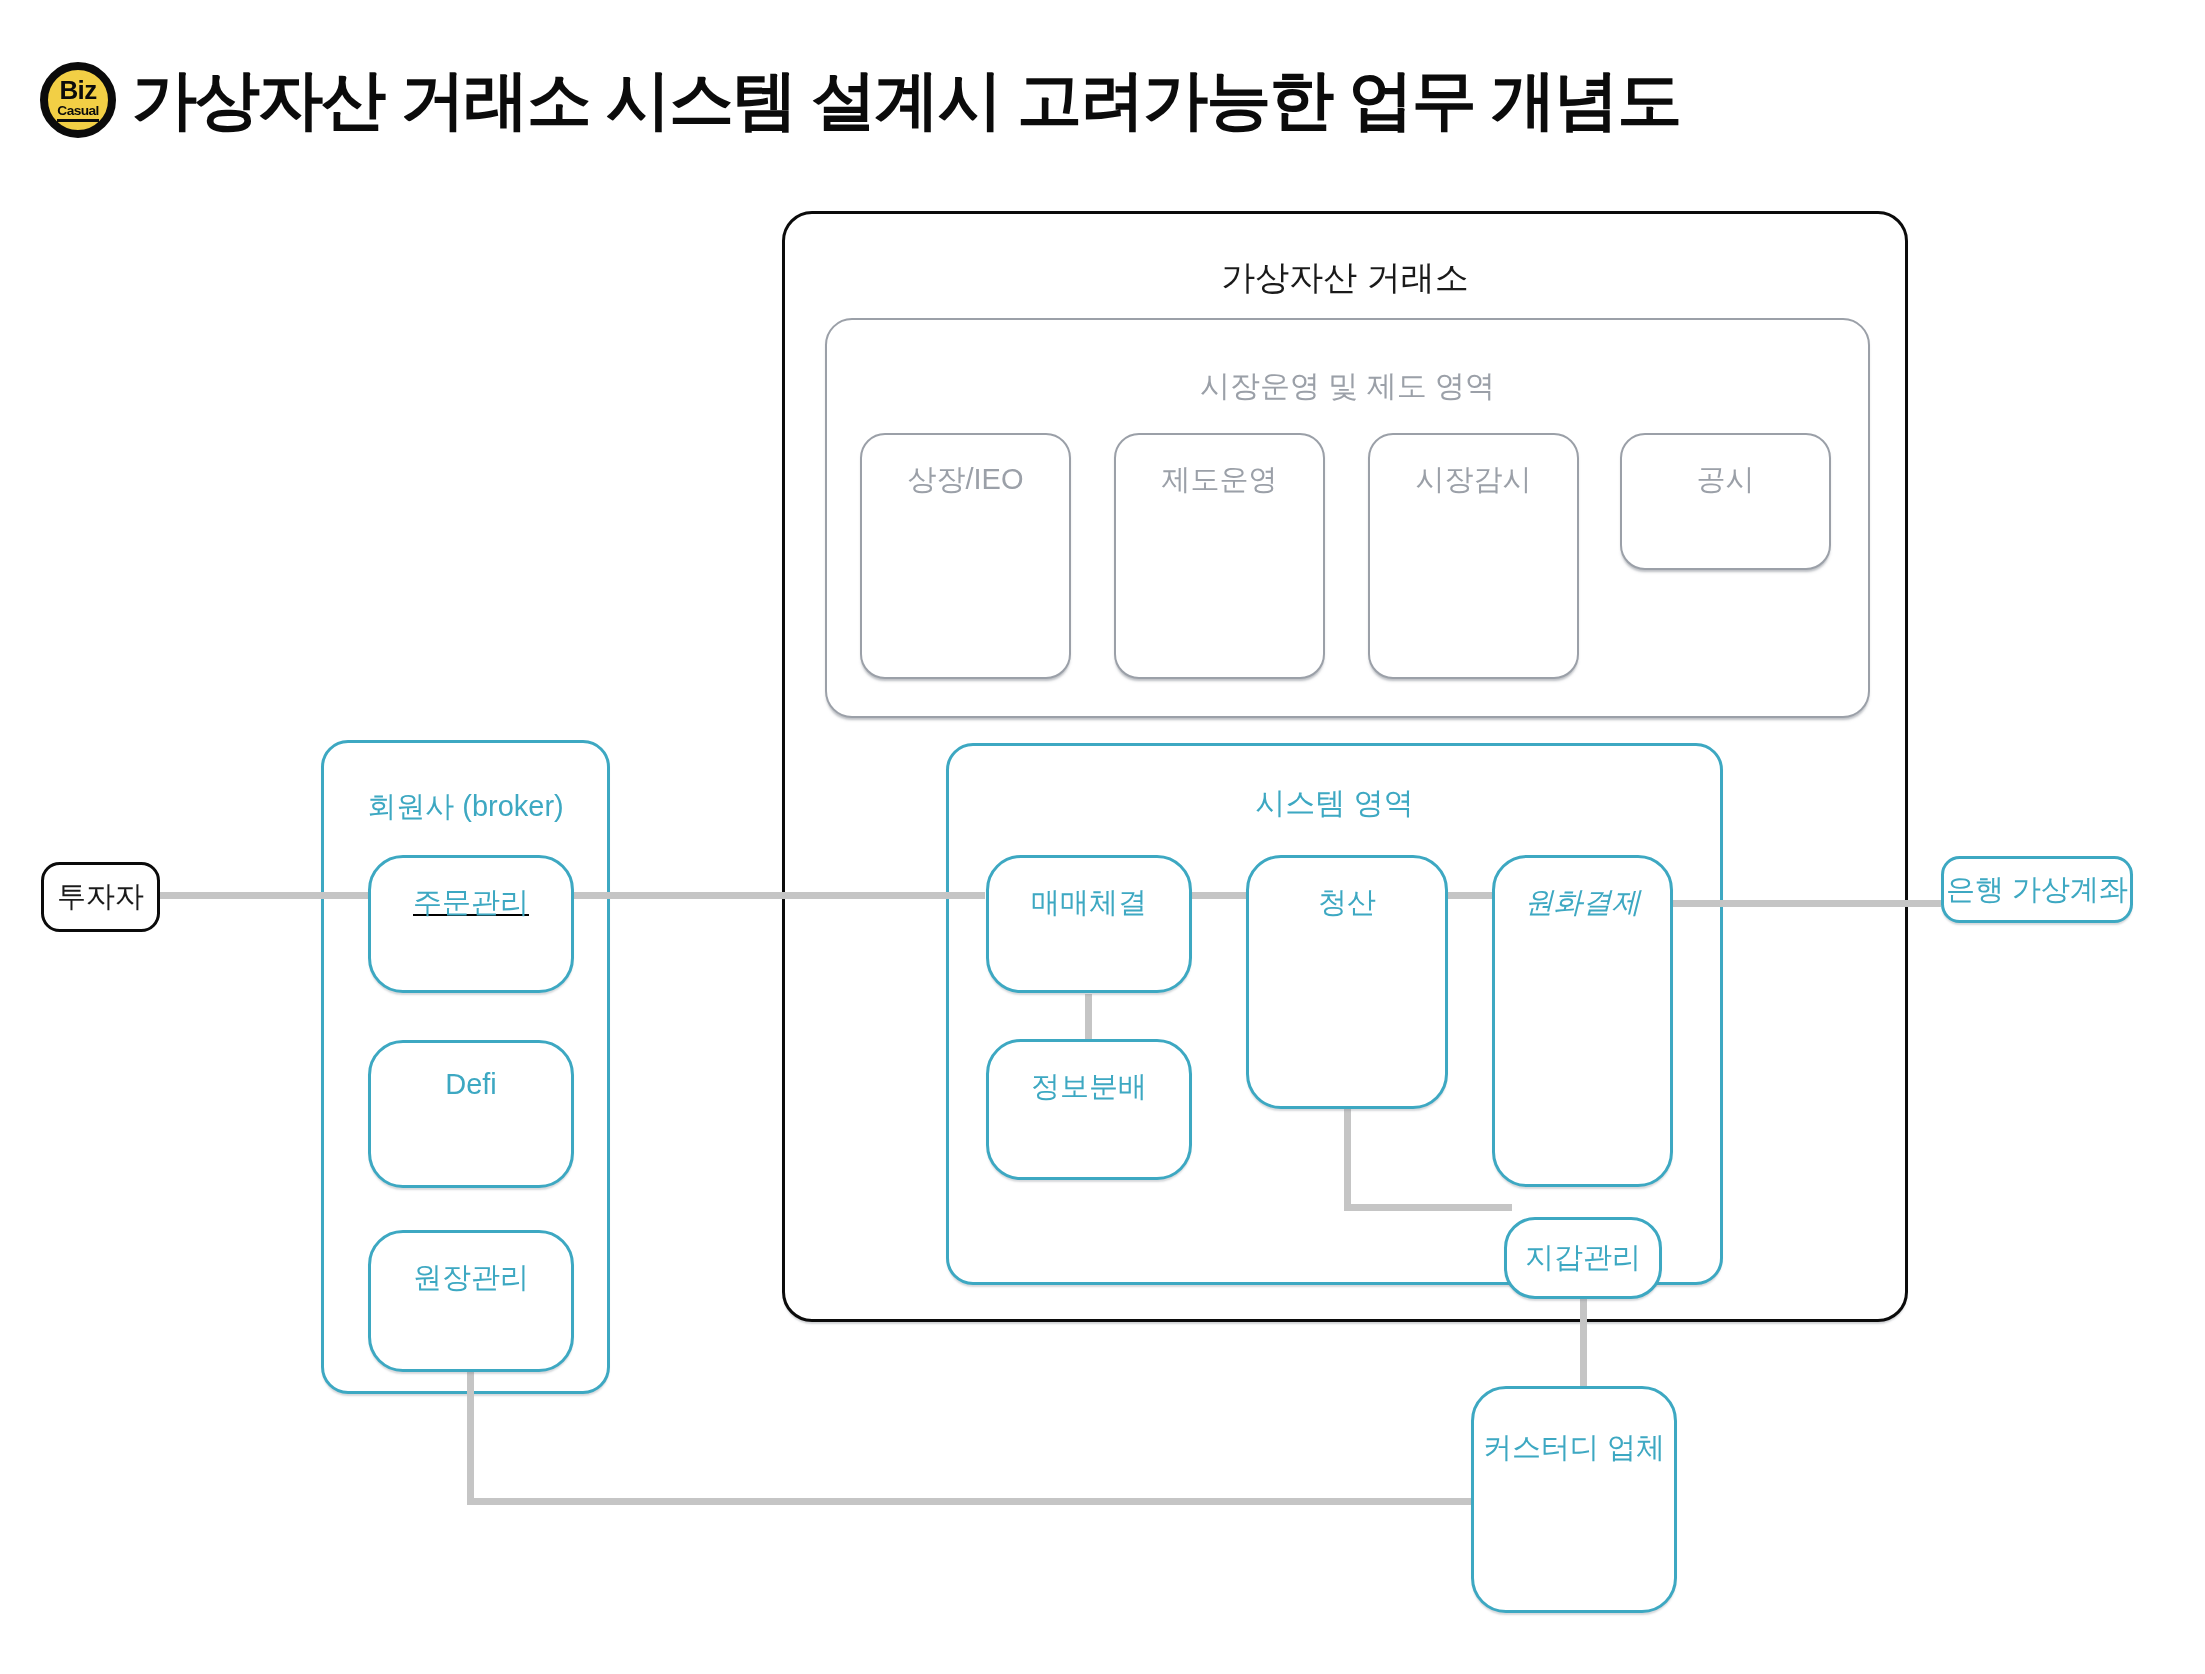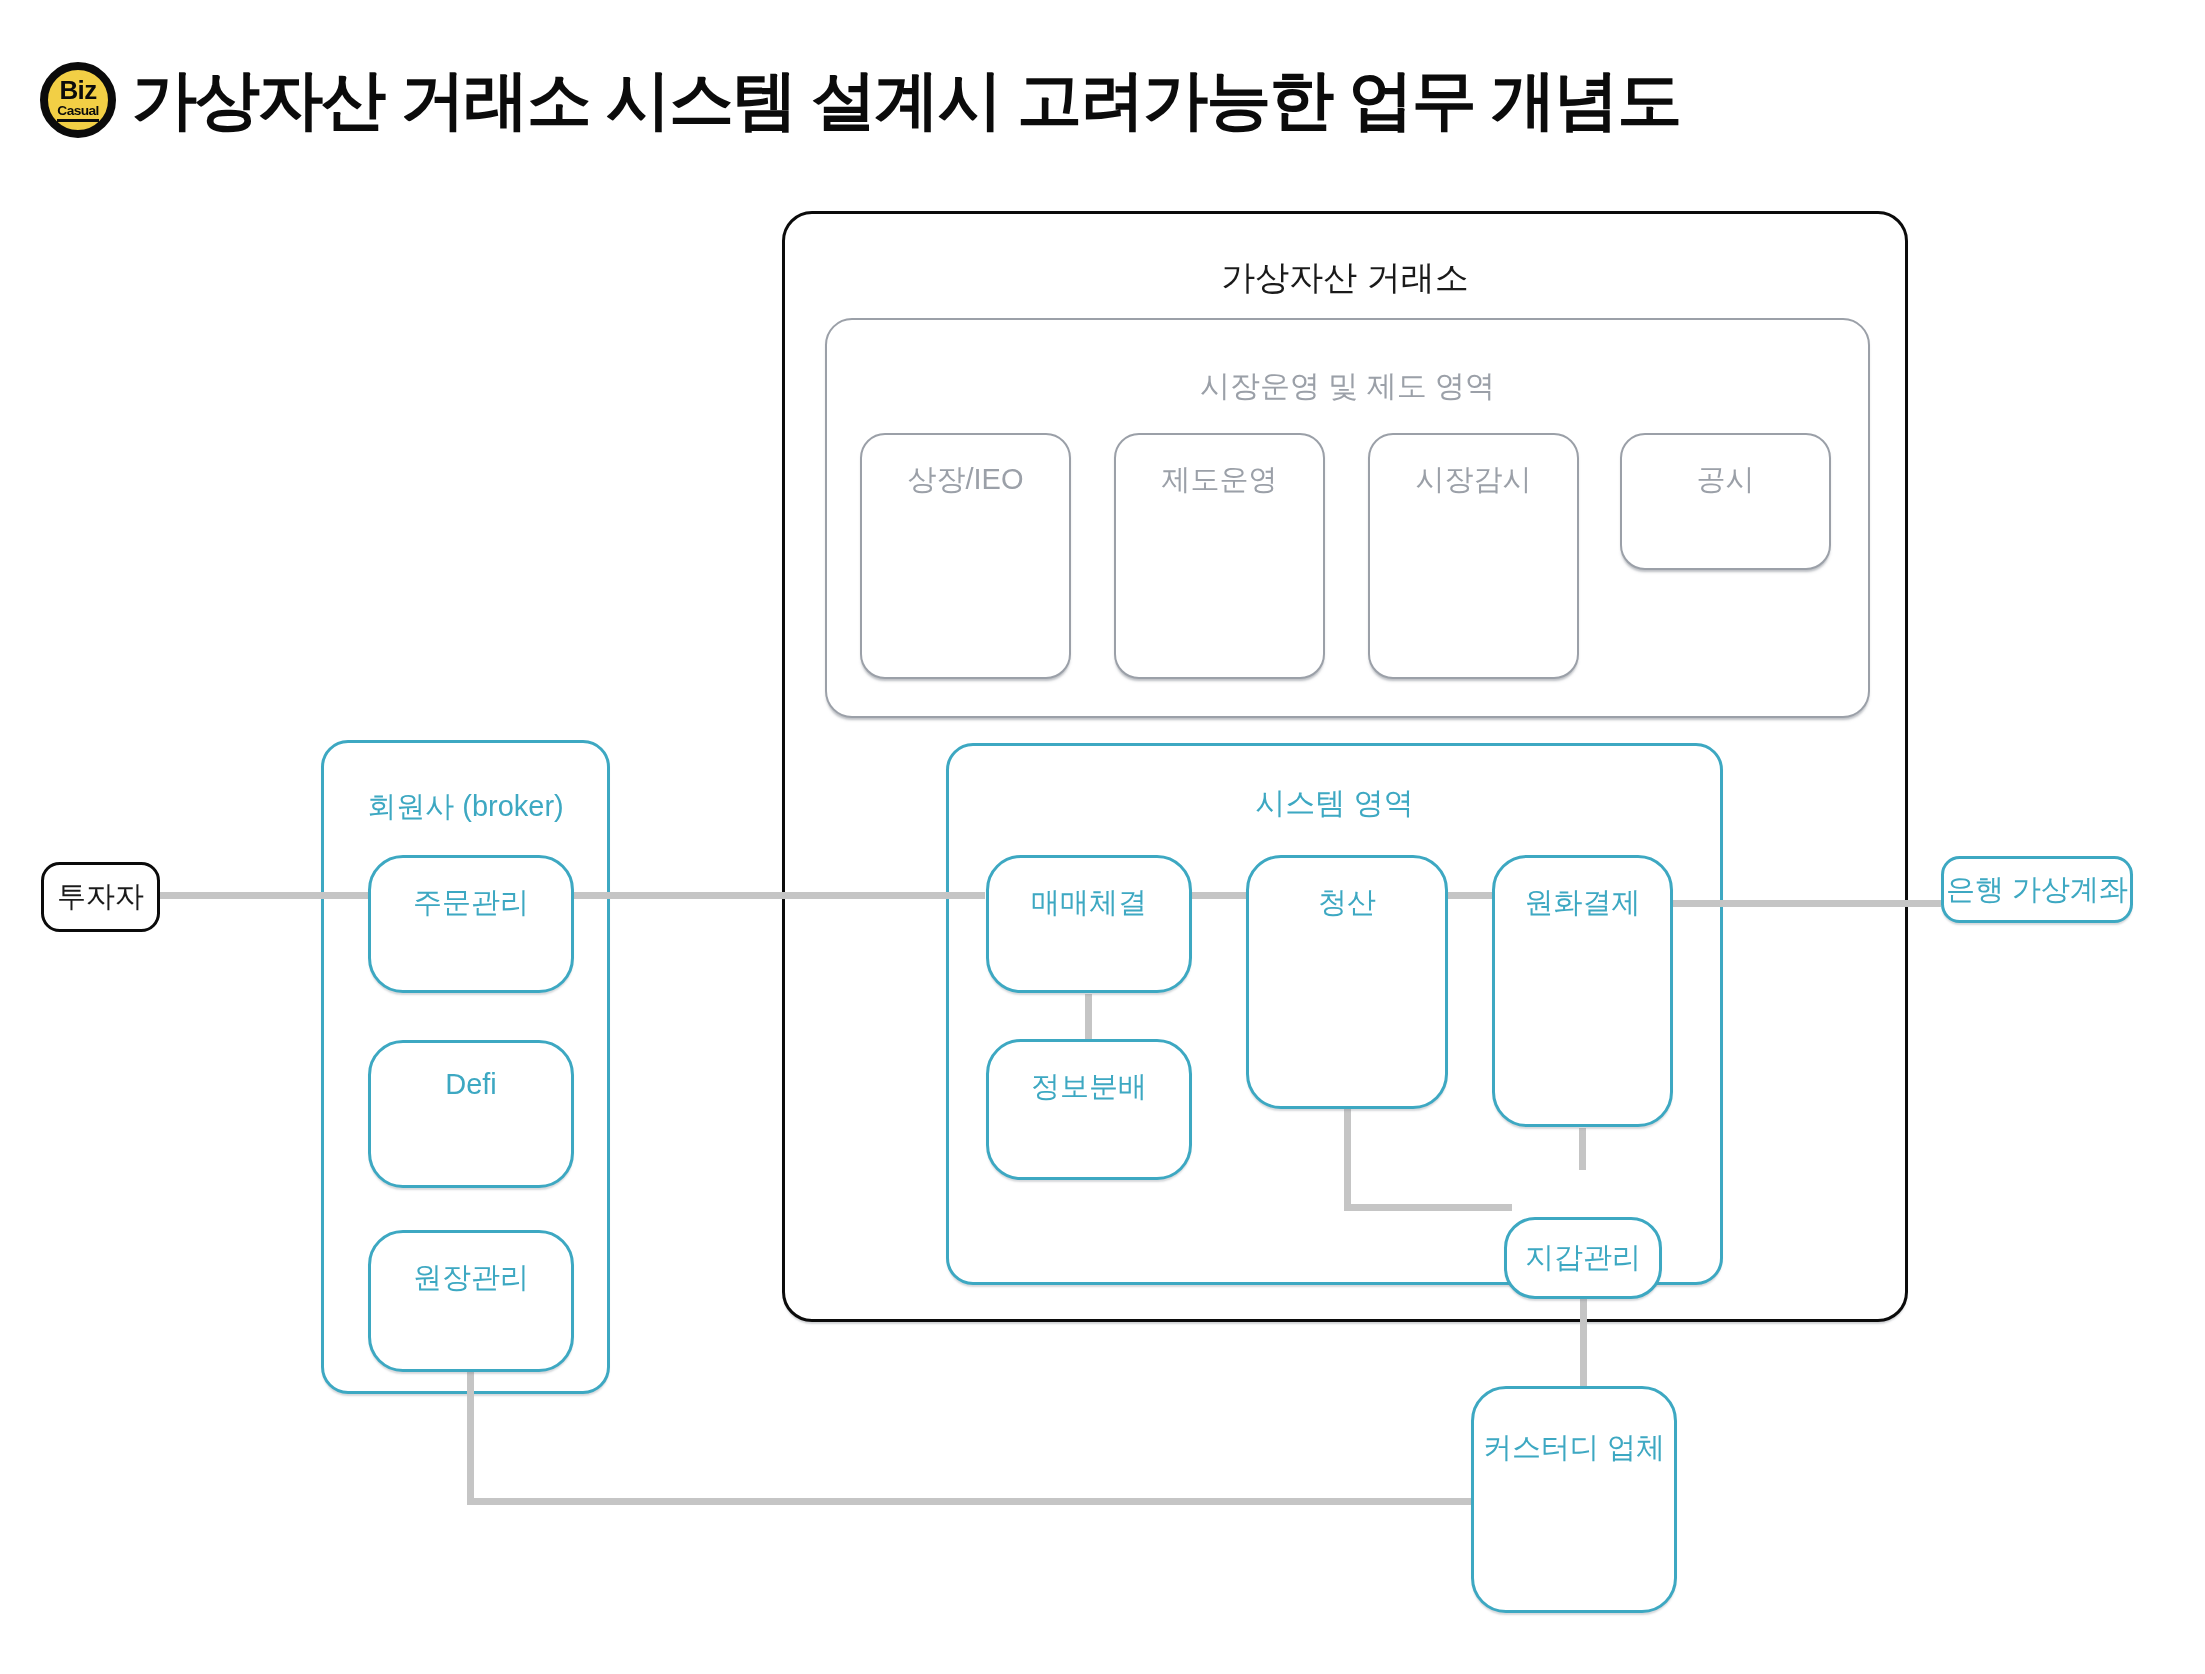--- a/index.html
+++ b/index.html
@@ -104,31 +104,31 @@
   <div class="box leaf teal-border-sm tall" style="left:986px;top:855px;width:206px;height:138px;border-radius:35px;">
     <span class="lbl teal-text">매매체결</span>
   </div>
 
   <div class="box leaf gray-border tall" style="left:1620px;top:433px;width:211px;height:137px;">
     <span class="lbl gray-text">공시</span>
   </div>
   <div class="box leaf teal-border-sm tall" style="left:1246px;top:855px;width:202px;height:254px;border-radius:35px;">
     <span class="lbl teal-text">청산</span>
   </div>
-  <div class="box leaf teal-border-sm tall" style="left:1492px;top:855px;width:181px;height:272px;border-radius:35px;">
+  <div class="box leaf teal-border-sm tall" style="left:1492px;top:855px;width:181px;height:332px;border-radius:35px;font-style:italic;">
     <span class="lbl teal-text">원화결제</span>
   </div>
   <div class="box leaf teal-border-sm tall" style="left:986px;top:1039px;width:206px;height:141px;border-radius:35px;">
     <span class="lbl teal-text">정보분배</span>
   </div>
   <div class="box leaf teal-border-sm mid" style="left:1504px;top:1217px;width:158px;height:82px;border-radius:31px;">
     <span class="lbl teal-text">지갑관리</span>
   </div>
 
-  <div class="box leaf teal-border-sm tall" style="left:368px;top:855px;width:206px;height:138px;border-radius:35px;">
+  <div class="box leaf teal-border-sm tall" style="left:368px;top:855px;width:206px;height:138px;border-radius:35px;text-decoration:underline;">
     <span class="lbl teal-text">주문관리</span>
   </div>
   <div class="box leaf teal-border-sm tall" style="left:368px;top:1040px;width:206px;height:148px;border-radius:35px;">
     <span class="lbl teal-text">Defi</span>
   </div>
   <div class="box leaf teal-border-sm tall" style="left:368px;top:1230px;width:206px;height:142px;border-radius:35px;">
     <span class="lbl teal-text">원장관리</span>
   </div>
 
   <div class="box leaf ink-border mid" style="left:41px;top:862px;width:119px;height:70px;">

